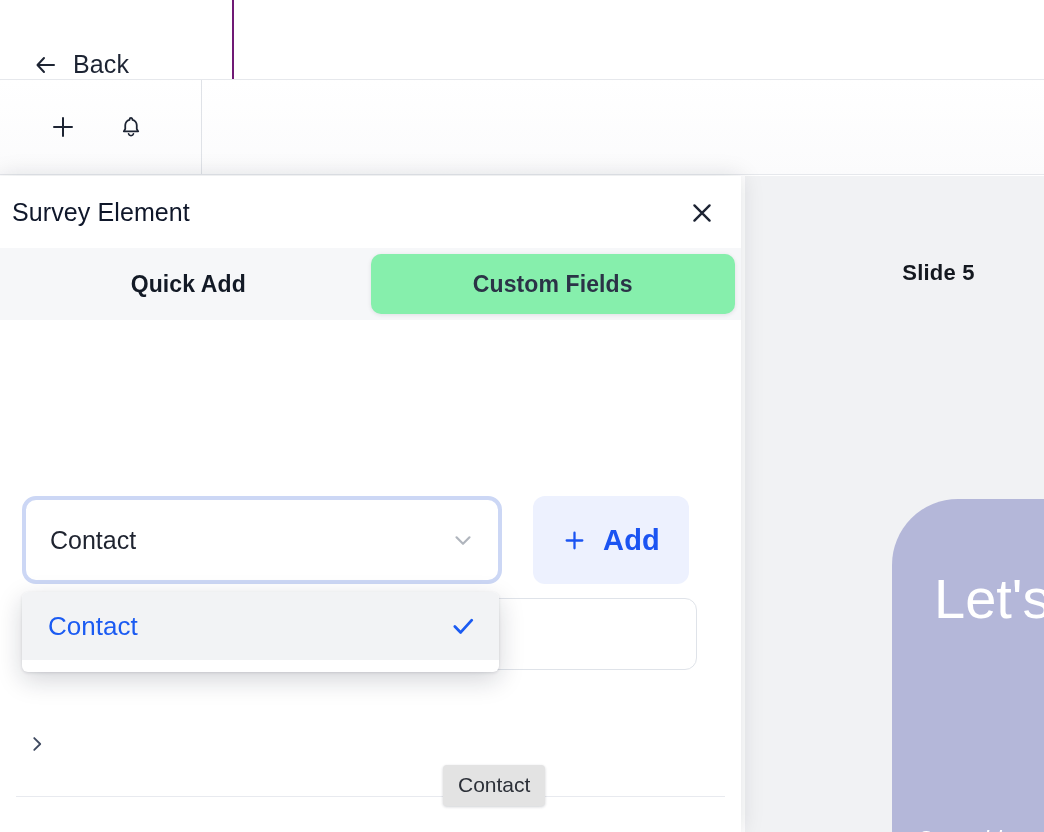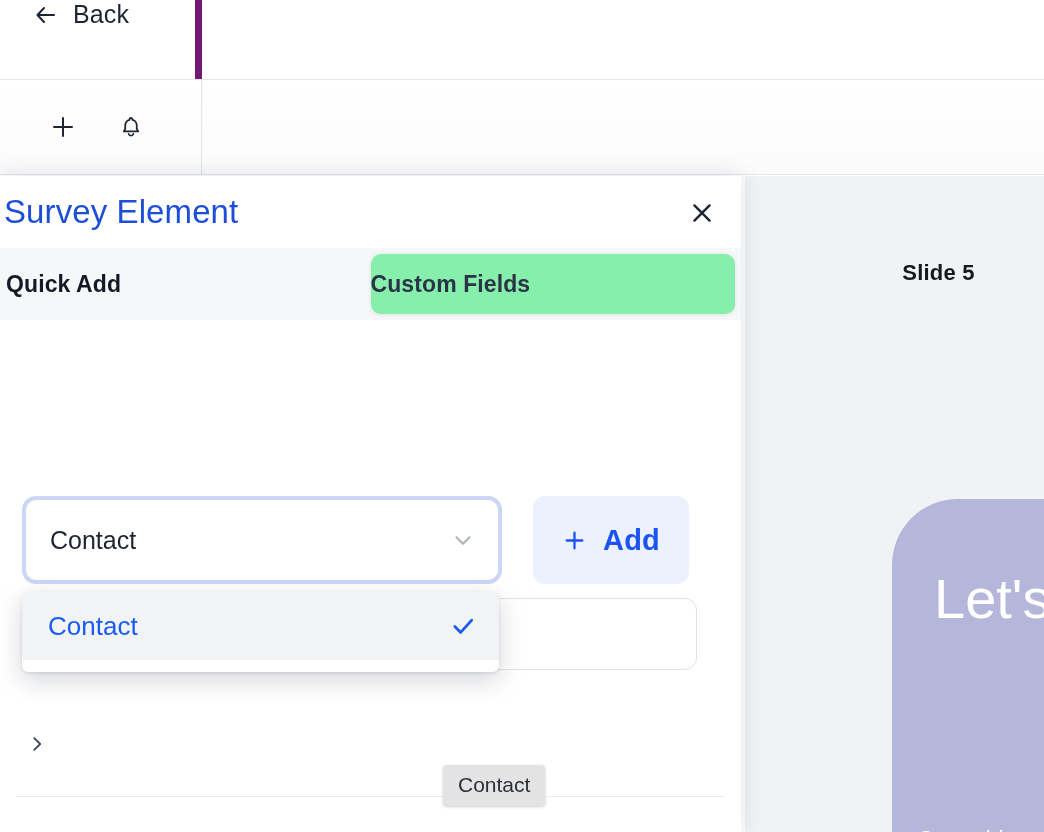--- a/index.html
+++ b/index.html
@@ -34,25 +34,25 @@
     position: absolute;
     left: 0; top: 0;
     width: 1044px; height: 80px;
     background: #ffffff;
     border-bottom: 1px solid #e6e8ec;
     box-sizing: border-box;
   }
   .topbar-left {
     position: absolute;
     left: 0; top: 0;
-    width: 202px; height: 79px;
-    border-right: 7px solid #701a75;
-    box-sizing: border-box;
-    display: flex;
-    align-items: flex-start;
+    width: 234px; height: 79px;
+    border-right: 2px solid #701a75;
+    box-sizing: border-box;
+    display: flex;
+    align-items: flex-end;
   }
   .back-btn {
     display: flex;
     align-items: center;
     gap: 14px;
     margin-left: 33px;
     cursor: pointer;
   }
   .back-arrow {
     width: 26px; height: 26px;
@@ -149,24 +149,24 @@
     box-shadow: 0 0 22px rgba(15, 23, 42, .13);
     overflow: hidden;
   }
   .modal-header {
     position: relative;
     height: 72px;
     display: flex;
     align-items: center;
   }
   .modal-title {
-    margin-left: 4px;
-    font-size: 33px;
+    margin-left: 12px;
+    font-size: 25px;
     font-weight: 400;
-    color: #1d4ed8;
+    color: #0f172a;
     letter-spacing: .1px;
   }
   .close-btn {
     position: absolute;
     right: 20px; top: 18px;
     width: 38px; height: 38px;
     display: flex;
     align-items: center;
     justify-content: center;
     cursor: pointer;
@@ -180,20 +180,21 @@
     display: flex;
     align-items: center;
     padding: 0 6px;
     box-sizing: border-box;
   }
   .tab {
     flex: 1 1 0;
     height: 60px;
     display: flex;
     align-items: center;
+    justify-content: center;
     font-size: 23px;
     letter-spacing: .1px;
     cursor: pointer;
     border-radius: 10px;
     box-sizing: border-box;
   }
   .tab.active {
     font-weight: 700;
     color: #131a26;
     background: transparent;

